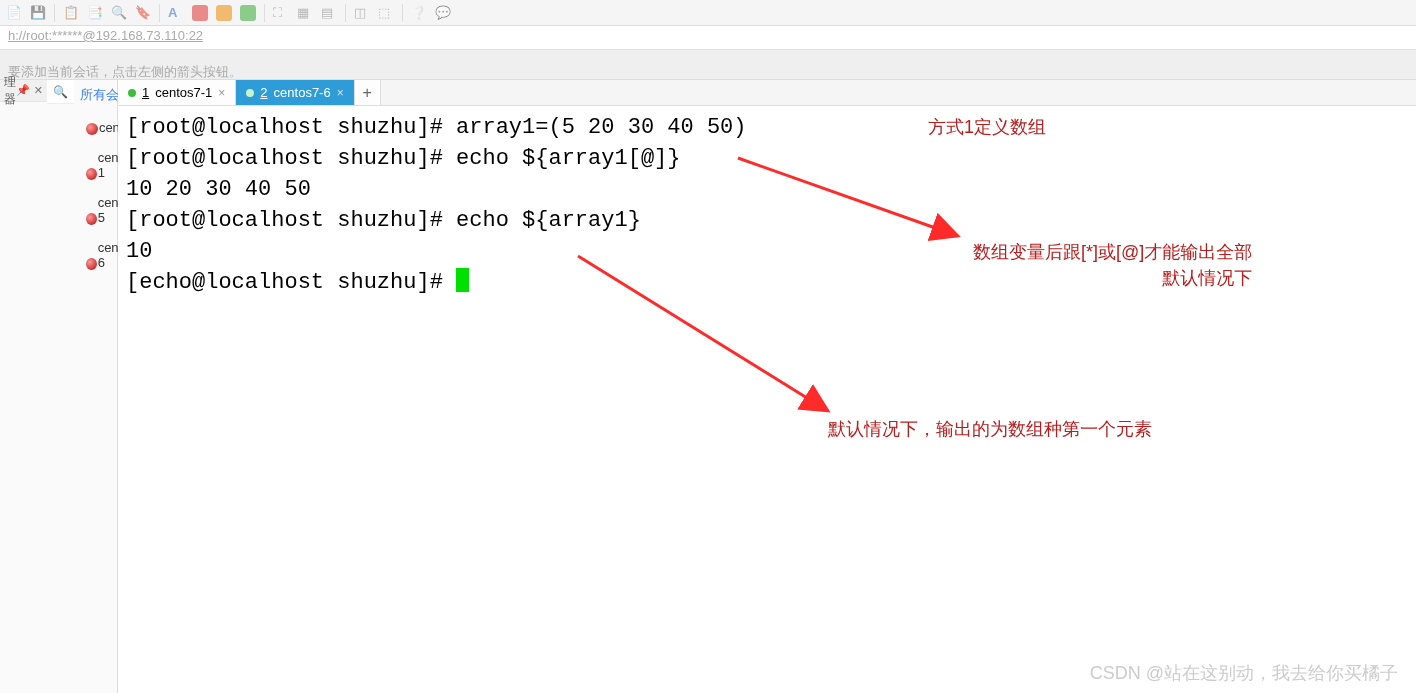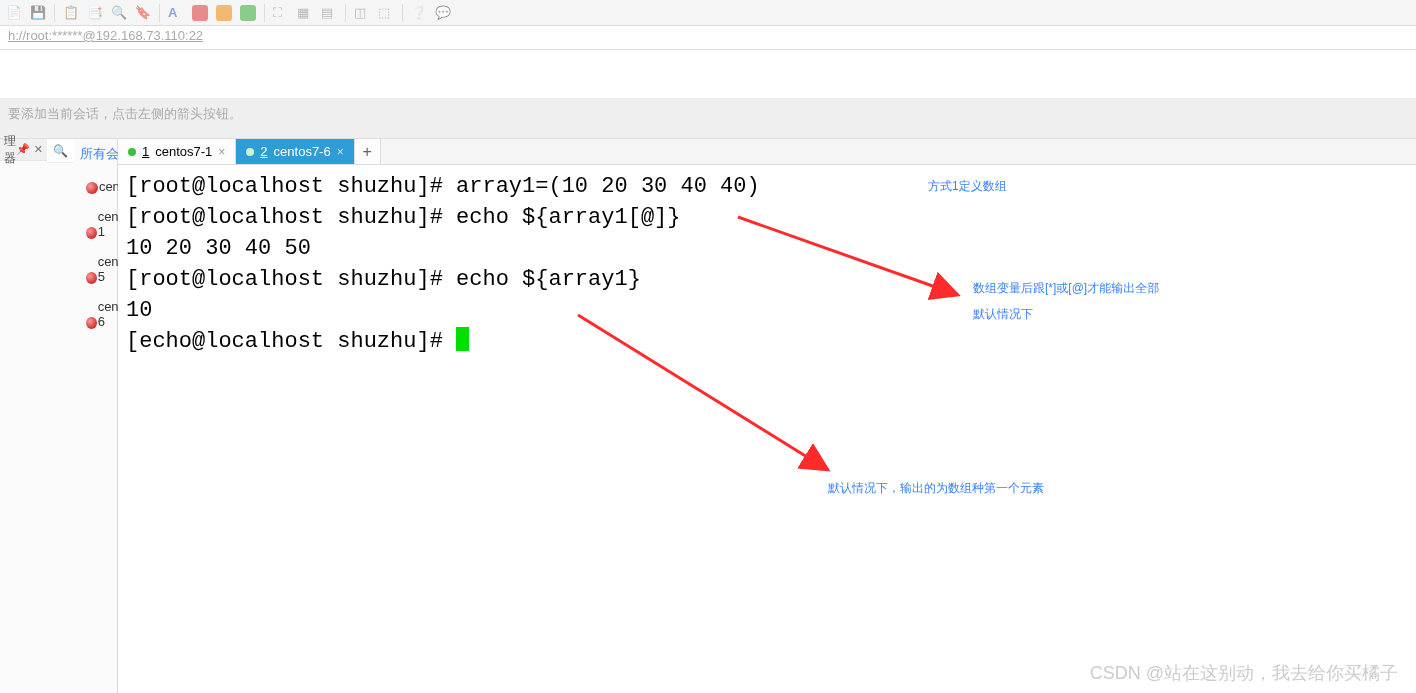--- a/index.html
+++ b/index.html
@@ -27,27 +27,26 @@
     .address-bar {
       height: 24px;
       background: #fff;
       border-bottom: 1px solid #e0e0e0;
       padding: 2px 8px;
       color: #aaa;
       font-size: 13px;
       text-decoration: underline;
     }
     .hint-bar {
-      height: 41px;
+      height: 30px;
       background: #efefef;
       border-bottom: 1px solid #ddd;
-      padding: 7px 8px;
+      padding: 13px 8px;
       color: #aaa;
       font-size: 13px;
-      margin-top: 48px;
     }
     .main-area {
       display: flex;
       height: calc(100% - 80px);
     }
     .sidebar {
       width: 118px;
       border-right: 1px solid #ddd;
       background: #fafafa;
       display: flex;
@@ -142,22 +141,22 @@
       white-space: pre;
     }
     .cursor-block {
       display:inline-block;
       width: 13px; height: 24px;
       background: #00e000;
       vertical-align: -4px;
     }
     .annotation {
       position: absolute;
-      color: #3b82f6;
-      font-size: 12px;
+      color: #b91c1c;
+      font-size: 18px;
       line-height: 26px;
       font-family: "Microsoft YaHei", sans-serif;
       pointer-events: none;
     }
     .arrow {
       position: absolute;
       pointer-events: none;
     }
     .watermark {
       position: absolute;
@@ -245,29 +244,29 @@
       <div class="tab active">
         <span class="dot"></span>
         <span class="num">2</span>
         <span>centos7-6</span>
         <span class="close">×</span>
       </div>
       <div class="tab-plus">+</div>
     </div>
 
     <div class="terminal-wrapper">
-      <div class="terminal"><span>[root@localhost shuzhu]# array1=(10 20 30 40 40)</span>
+      <div class="terminal"><span>[root@localhost shuzhu]# array1=(5 20 30 40 50)</span>
 <span>[root@localhost shuzhu]# echo ${array1[@]}</span>
 <span>10 20 30 40 50</span>
 <span>[root@localhost shuzhu]# echo ${array1}</span>
 <span>10</span>
 <span>[echo@localhost shuzhu]# </span><span class="cursor-block"></span></div>
 
       <div class="annotation" style="left:810px; top:8px;">方式1定义数组</div>
-      <div class="annotation" style="left:855px; top:110px;">
+      <div class="annotation" style="left:855px; top:133px;text-align:right;">
         <span>数组变量后跟[*]或[@]才能输出全部</span><br><span>默认情况下</span>
       </div>
       <div class="annotation" style="left:710px; top:310px;">默认情况下，输出的为数组种第一个元素</div>
 
       <svg class="arrow" style="left:600px; top:42px;" width="260" height="100">
         <defs>
             <marker id="ah1" markerWidth="12" markerHeight="12" refX="9" refY="5" orient="auto">
               <path d="M0,0 L10,5 L0,10 Z" fill="#ff2b2b"></path>
             </marker>
           </defs>

